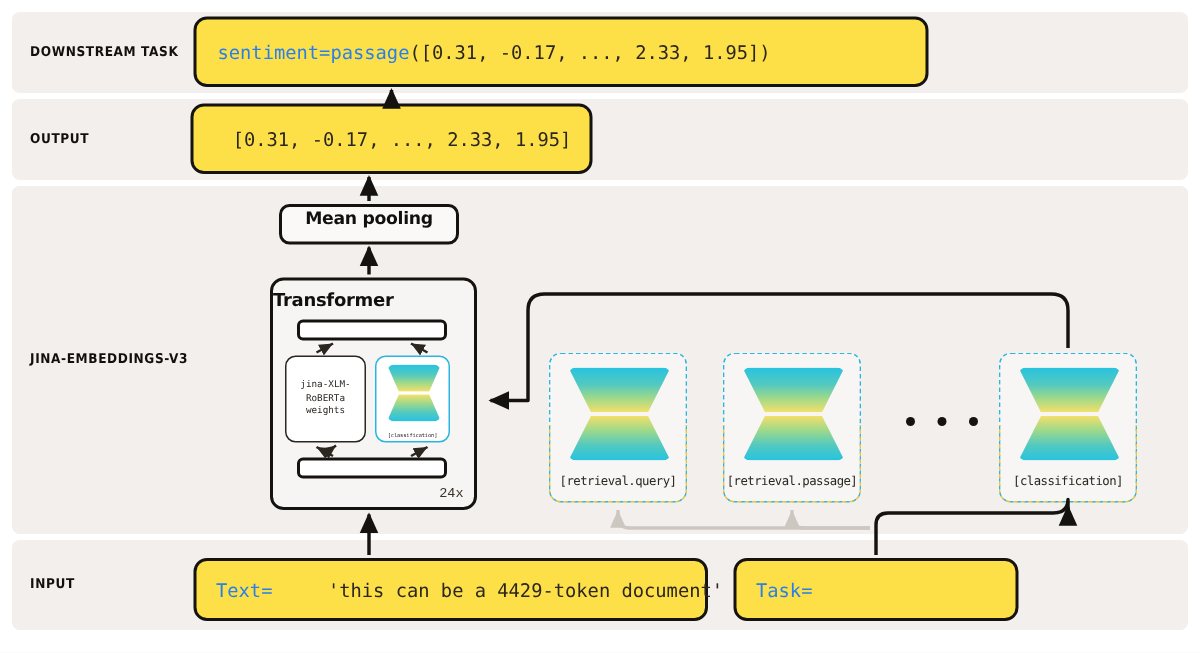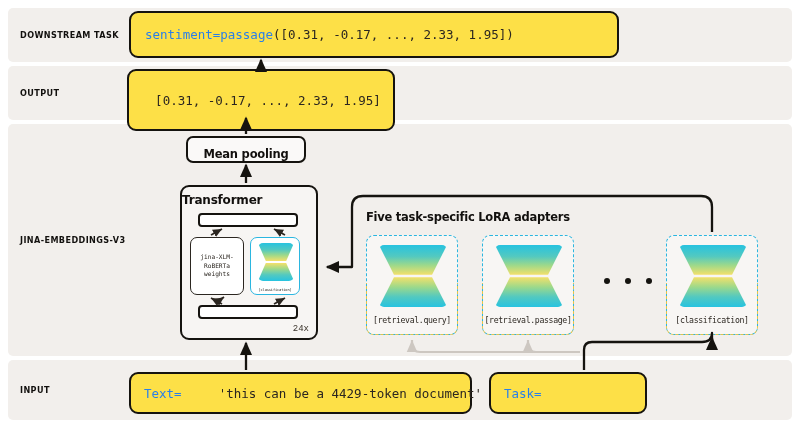--- a/index.html
+++ b/index.html
@@ -35,32 +35,32 @@
   
   .codebox{
     position:absolute;background:#fde047;
     border:2.2px solid #15130f;border-radius:9px;
     display:flex;align-items:center;
     font-family:"DejaVu Sans Mono","Liberation Mono",monospace;
     font-size:12.5px;color:#2b2620;white-space:nowrap;
     box-sizing:border-box;
   }
   #box-downstream{left:129px; top:11px; width:490px; height:47px; padding-left:14px;}
-  #box-output{    left:127px; top:69px; width:268px; height:62px; padding-left:14px; justify-content:center;}
+  #box-output{    left:127px; top:69px; width:268px; height:47px; padding-left:14px; justify-content:center;}
   #box-text{      left:129px; top:372px; width:343px; height:42px; padding-left:13px;gap:37px;}
-  #box-task{      left:489px; top:372px; width:158px; height:42px; padding-left:13px;}
+  #box-task{      left:489px; top:372px; width:190px; height:42px; padding-left:13px;}
 
   .kw{color:#2a7fe8;}
   .plain{color:#2b2620;}
 
   
   #box-meanpool{
     position:absolute;left:186px;top:136px;width:120px;height:27px;
     background:#faf9f8;border:2.2px solid #15130f;border-radius:7px;
-    display:flex;align-items:flex-end;justify-content:center;
+    display:flex;align-items:flex-start;justify-content:center;
     font-family:"DejaVu Sans", sans-serif;font-weight:700;font-size:11.5px;
     color:#12100e;letter-spacing:-.2px;box-sizing:border-box;
   }
 
   
   #box-transformer{
     position:absolute;left:180px;top:185px;width:138px;height:155px;
     background:#f7f5f3;border:2.2px solid #15130f;border-radius:9px;
     box-sizing:border-box;
   }
@@ -190,21 +190,20 @@
 
   <div id="box-inline-adapter">
     <div class="hourglass" style="position:absolute;left:7px;top:5px;width:36px;height:38px;">
       <div class="hg-top"></div>
         <div class="hg-bot"></div>
     </div>
     <div id="inline-adapter-label">[classification]</div>
   </div>
 
   <div id="panel-lora"></div>
-  <div id="lora-title">Five task-specific LoRA adapters</div>
 
   <div class="adapter" id="adapter-0">
     <div class="hourglass">
         <div class="hg-top"></div>
         <div class="hg-bot"></div>
       </div>
     <div class="adapter-label">[retrieval.query]</div>
   </div>
   <div class="adapter" id="adapter-1">
     <div class="hourglass">

